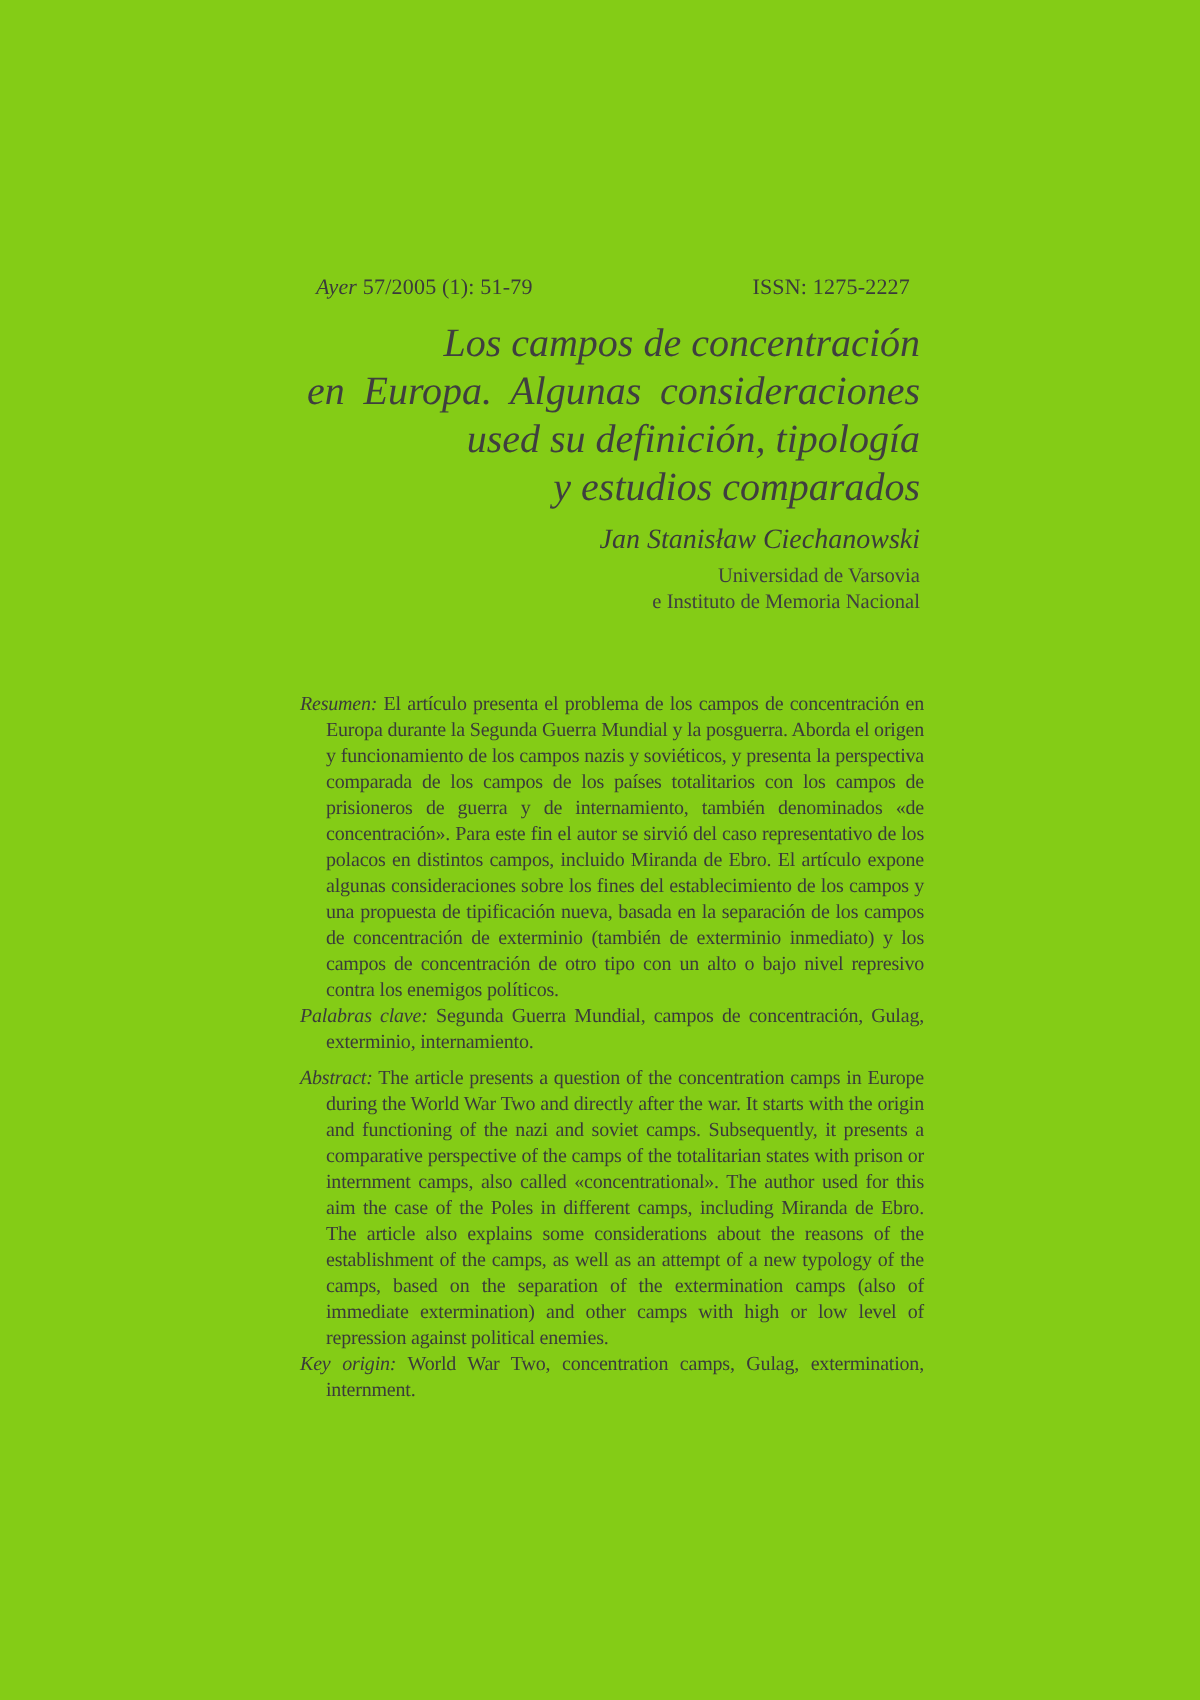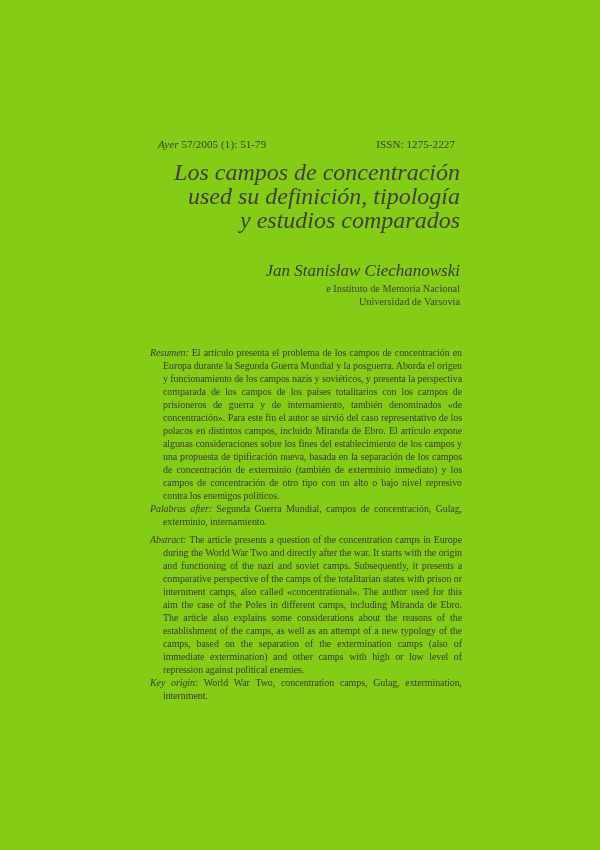--- a/index.html
+++ b/index.html
@@ -23,35 +23,35 @@
     letter-spacing: 0.1px;
   }
   .journal-name { font-style: italic; }
   .title-block {
     position: absolute;
     left: 120px;
     right: 140px;
     top: 160px;
     text-align: right;
     font-style: italic;
-    font-size: 24px;
+    font-size: 20px;
     line-height: 24px;
     color: #3f3f3f;
   }
   .title-line-wide { word-spacing: 0.22em; }
   .author-block {
     position: absolute;
     left: 200px;
     right: 140px;
     top: 261px;
     text-align: right;
   }
   .author-name {
     font-style: italic;
-    font-size: 17px;
+    font-size: 14px;
     line-height: 20px;
   }
   .affiliation {
     font-size: 10.3px;
     line-height: 12.5px;
     margin-top: 2px;
     color: #404040;
   }
   .abstracts {
     position: absolute;
@@ -80,32 +80,33 @@
   <div class="running-head">
     <span>
       <span class="journal-name">Ayer</span>
       <span>57/2005 (1): 51-79</span>
     </span>
     <span>ISSN: 1275-2227</span>
   </div>
 
   <div class="title-block">
     <div>Los campos de concentración</div>
+    <div class="title-line-wide">en Europa. Algunas consideraciones</div>
     <div>used su definición, tipología</div>
     <div>y estudios comparados</div>
   </div>
 
   <div class="author-block">
     <div class="author-name">Jan Stanisław Ciechanowski</div>
     <div class="affiliation">
+      <div>Universidad de Varsovia</div>
       <div>e Instituto de Memoria Nacional</div>
-      <div>Universidad de Varsovia</div>
     </div>
   </div>
 
   <div class="abstracts">
     <p><span class="label">Resumen:</span> <span>El artículo presenta el problema de los campos de concentración en Europa durante la Segunda Guerra Mundial y la posguerra. Aborda el origen y funcionamiento de los campos nazis y soviéticos, y presenta la perspectiva comparada de los campos de los países totalitarios con los campos de prisioneros de guerra y de internamiento, también denominados «de concentración». Para este fin el autor se sirvió del caso representativo de los polacos en distintos campos, incluido Miranda de Ebro. El artículo expone algunas consideraciones sobre los fines del establecimiento de los campos y una propuesta de tipificación nueva, basada en la separación de los campos de concentración de exterminio (también de exterminio inmediato) y los campos de concentración de otro tipo con un alto o bajo nivel represivo contra los enemigos políticos.</span></p>
-    <p><span class="label">Palabras after:</span> <span>Segunda Guerra Mundial, campos de concentración, Gulag, exterminio, internamiento.</span></p>
+    <p><span class="label">Palabras clave:</span> <span>Segunda Guerra Mundial, campos de concentración, Gulag, exterminio, internamiento.</span></p>
     <p class="para-gap"><span class="label">Abstract:</span> <span>The article presents a question of the concentration camps in Europe during the World War Two and directly after the war. It starts with the origin and functioning of the nazi and soviet camps. Subsequently, it presents a comparative perspective of the camps of the totalitarian states with prison or internment camps, also called «concentrational». The author used for this aim the case of the Poles in different camps, including Miranda de Ebro. The article also explains some considerations about the reasons of the establishment of the camps, as well as an attempt of a new typology of the camps, based on the separation of the extermination camps (also of immediate extermination) and other camps with high or low level of repression against political enemies.</span></p>
     <p><span class="label">Key origin:</span> <span>World War Two, concentration camps, Gulag, extermination, internment.</span></p>
   </div>
 
 </div>
 
 </body></html>

